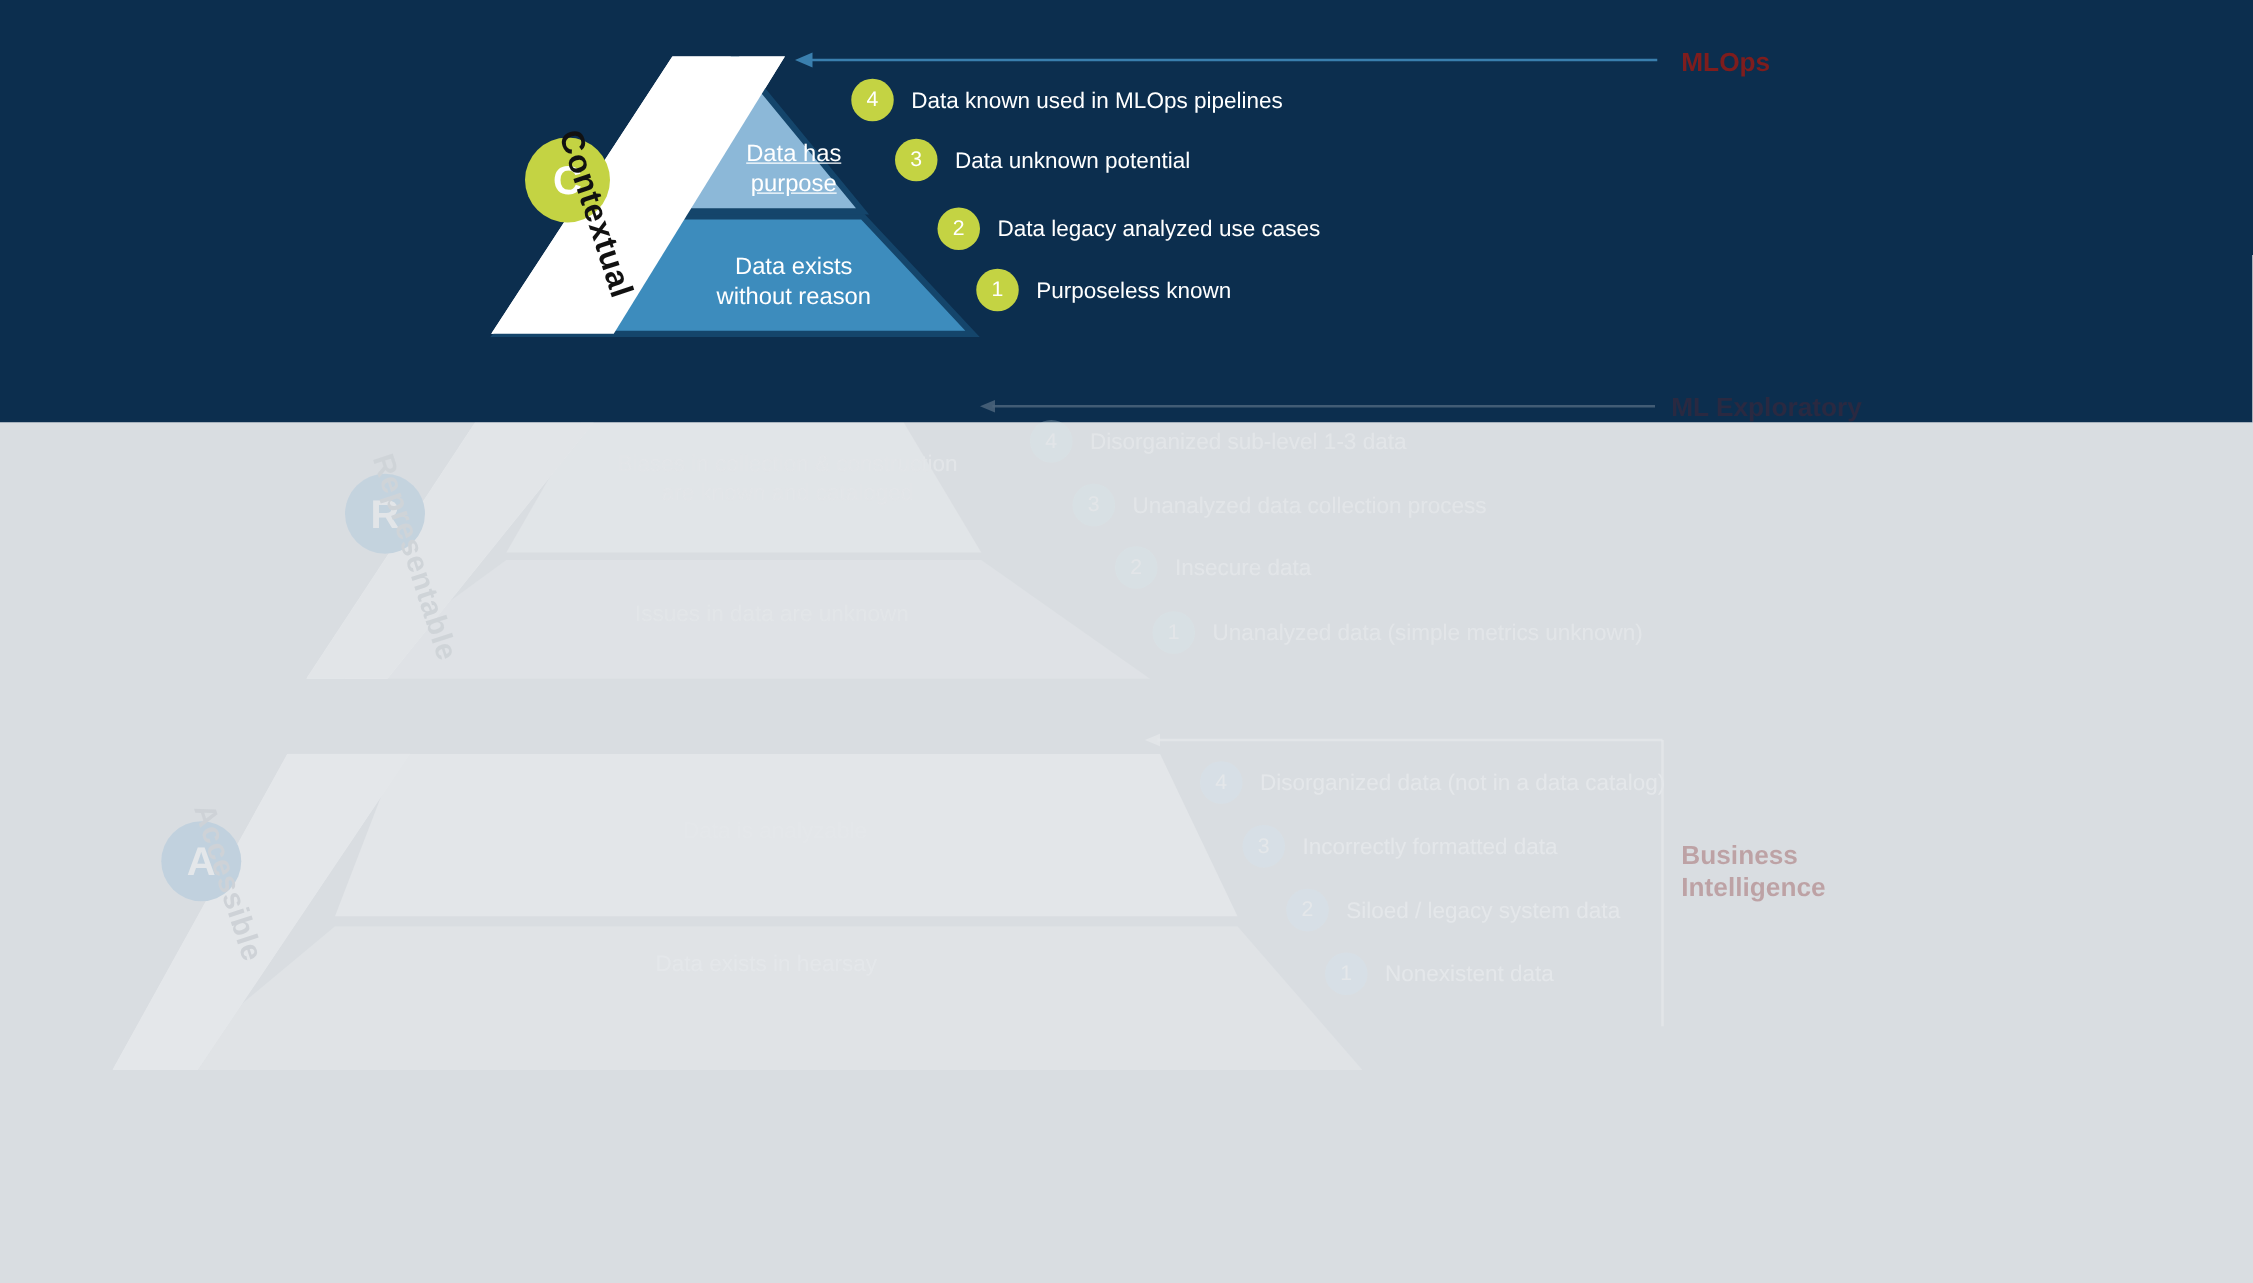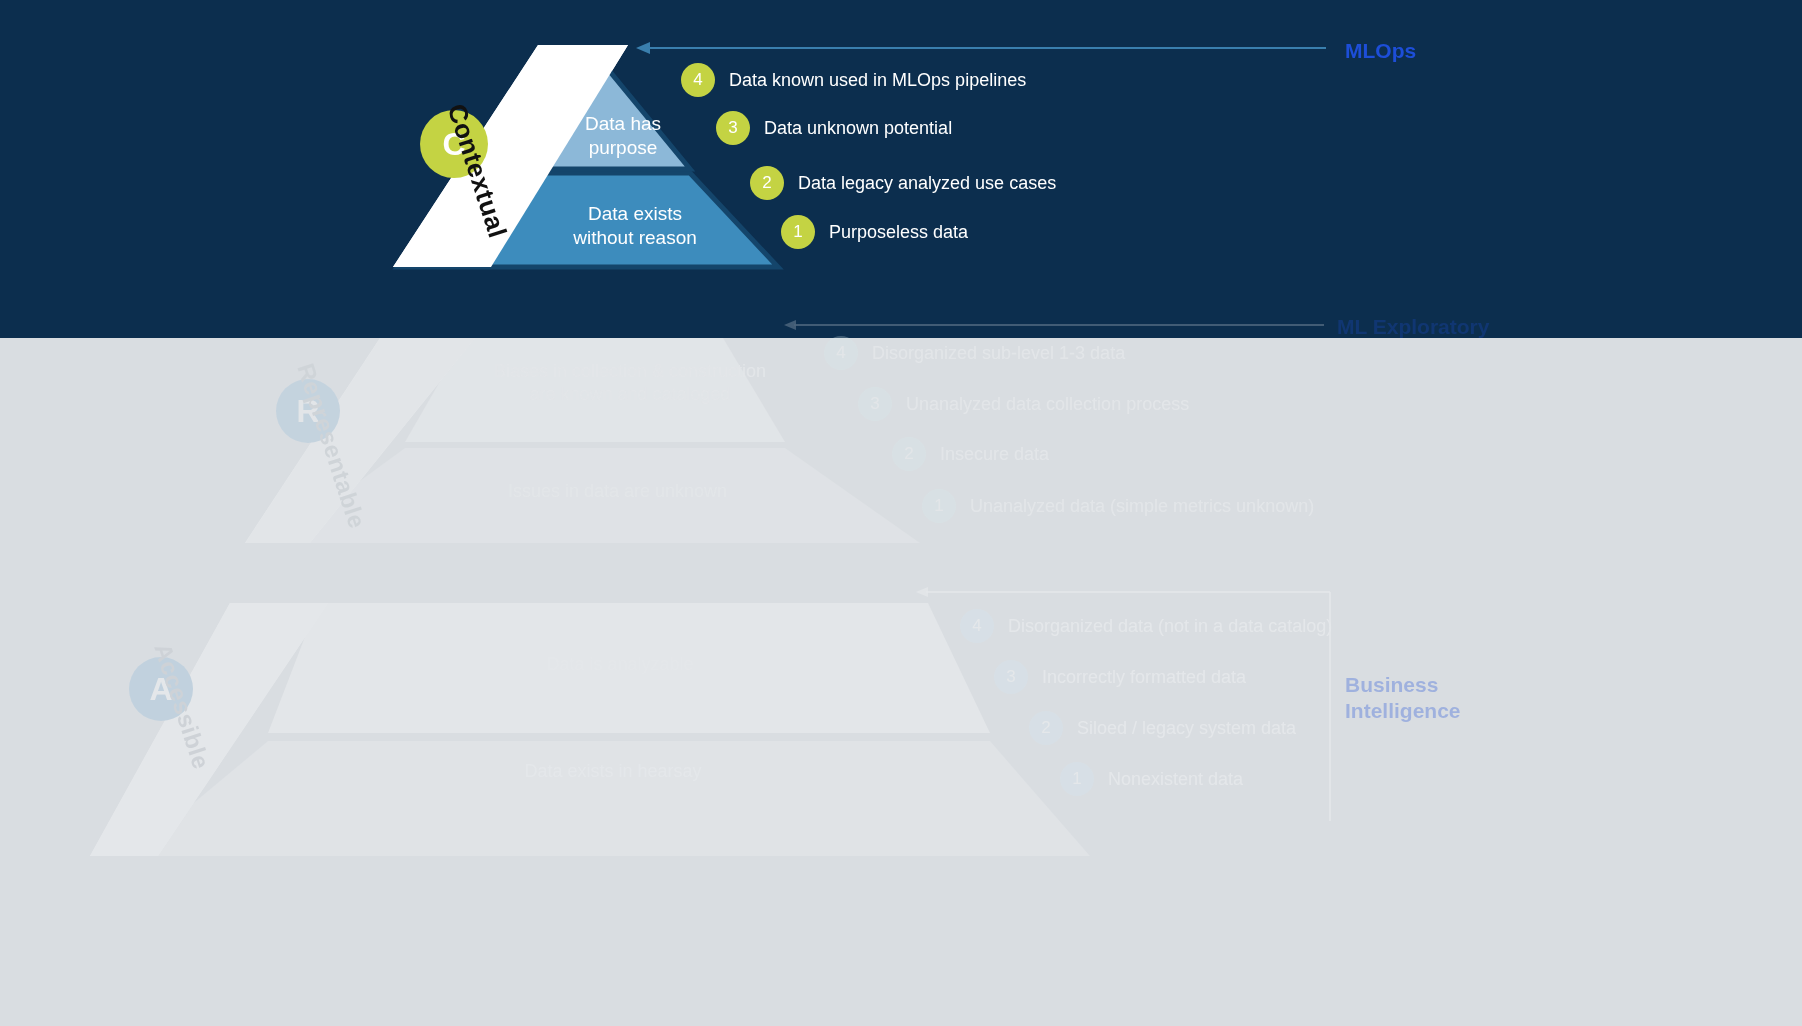--- a/index.html
+++ b/index.html
@@ -55,21 +55,21 @@
   .bullet .num{
     width:34px; height:34px; border-radius:50%;
     display:flex; align-items:center; justify-content:center;
     color:#ffffff; font-size:17px; flex:0 0 auto;
   }
   .bullet .txt{ color:#ffffff; font-size:18px; }
 
   
   .bracket{ position:absolute; }
   .stage-title{
-    position:absolute; color:#1d4ed8; font-weight:700; font-size:21px;
+    position:absolute; color:#7f1d1d; font-weight:700; font-size:21px;
     line-height:1.22; white-space:pre-line;
   }
 
   
   .dim-mid{ opacity:.26; }
   .dim-bot{ opacity:.30; }
 </style>
 </head>
 <body>
 
@@ -84,21 +84,21 @@
 
       <polygon points="150,0 240,0 103,222 5,222" fill="#ffffff"></polygon>
 
       <polygon points="98,128 302,128 390,222 10,222" fill="#3d8cbd" stroke="#14456b" stroke-width="5"></polygon>
 
       <polygon points="200,0 302,124 98,124" fill="#8cb8d8" stroke="#14456b" stroke-width="5"></polygon>
 
       <polygon points="150,0 240,0 103,222 5,222" fill="#ffffff"></polygon>
     </svg>
 
-    <div class="pyr-label" style="left:548px;top:112px;width:150px;">Data has
+    <div class="pyr-label" style="left:560px;top:112px;width:150px;text-decoration:underline;">Data has
 purpose</div>
     <div class="pyr-label" style="left:545px;top:202px;width:180px;">Data exists
 without reason</div>
 
     <div class="letter-badge" style="left:420px;top:110px;width:68px;height:68px;background:#c4d343;">
       <span>C</span>
     </div>
 
     <div class="ribbon-word" style="left:470px;top:100px;font-size:26px;transform:rotate(72deg);">Contextual</div>
 
@@ -115,21 +115,21 @@
     <div class="bullet" style="left:716px;top:111px;">
       <span class="num" style="background:#c4d343;">3</span>
       <span class="txt">Data unknown potential</span>
     </div>
     <div class="bullet" style="left:750px;top:166px;">
       <span class="num" style="background:#c4d343;">2</span>
       <span class="txt">Data legacy analyzed use cases</span>
     </div>
     <div class="bullet" style="left:781px;top:215px;">
       <span class="num" style="background:#c4d343;">1</span>
-      <span class="txt">Purposeless data</span>
+      <span class="txt">Purposeless known</span>
     </div>
   </div>
 
   <div class="tier dim-mid" style="left:0;top:300px;width:1802px;height:300px;">
 
     <svg class="pyr" style="left:245px;top:38px;" width="690" height="210" viewBox="0 0 690 210">
       <polygon points="135,0 230,0 65,205 0,205" fill="#ffffff"></polygon>
       <polygon points="160,110 540,110 675,205 30,205" fill="#ffffff" opacity=".55"></polygon>
       <polygon points="220,0 478,0 540,104 160,104" fill="#ffffff" opacity=".82"></polygon>
       <polygon points="135,0 230,0 65,205 0,205" fill="#ffffff"></polygon>

